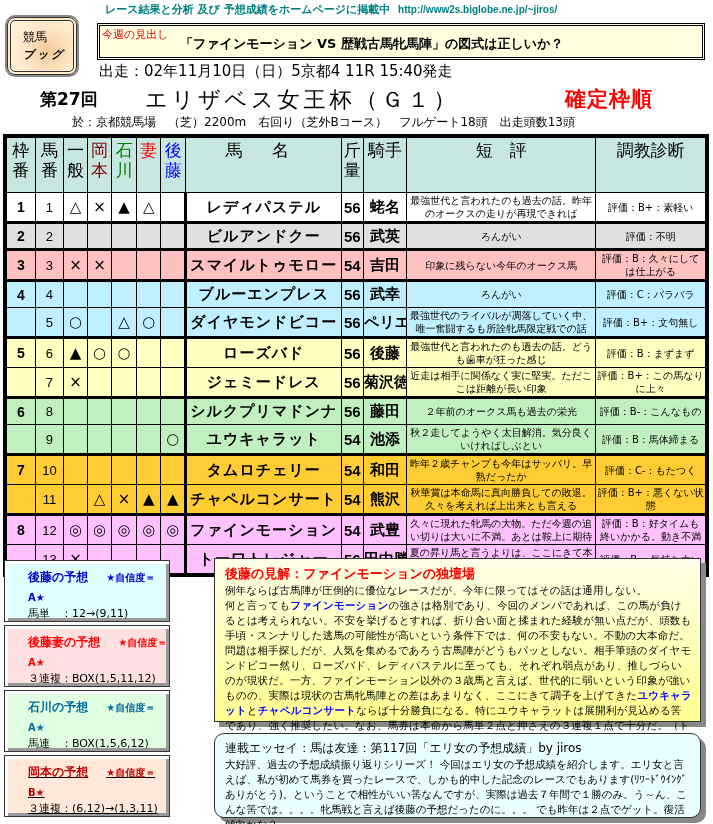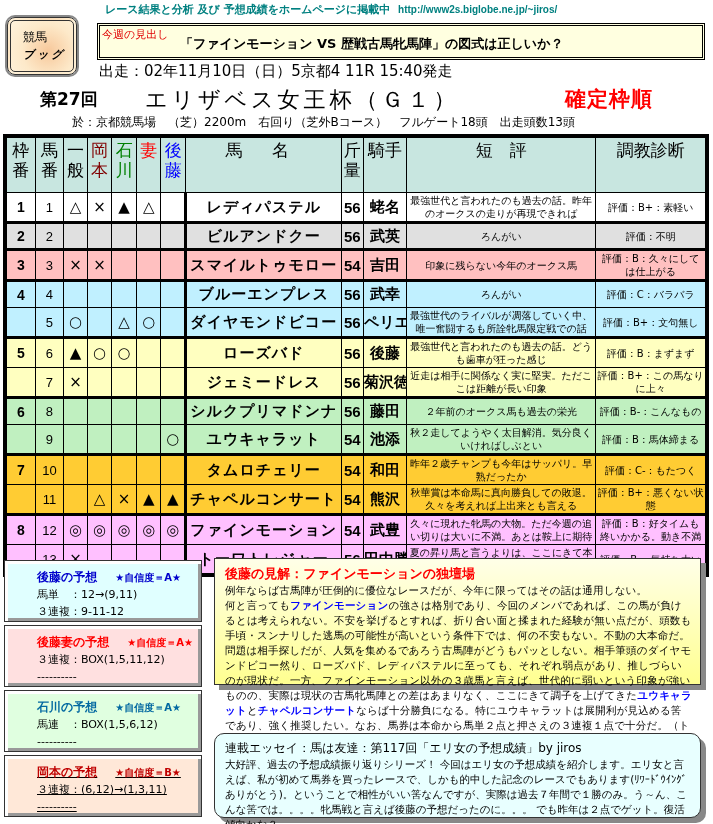--- a/index.html
+++ b/index.html
@@ -35,30 +35,30 @@
   tr.g1 td { background: #ffffff; }
   tr.g2 td { background: #e0e0e0; }
   tr.g3 td { background: #ffc0c0; }
   tr.g4 td { background: #c0f0ff; }
   tr.g5 td { background: #ffffc0; }
   tr.g6 td { background: #c0f0c0; }
   tr.g7 td { background: #ffcc33; }
   tr.g8 td { background: #ffc0ff; }
   tr.sep td { border-top: 3px solid #000; }
 
-  .pred { position: absolute; left: 4px; width: 198px; height: 62px; border: 1px solid #333; box-shadow: inset 3px 3px 0 #fff, inset -3px -3px 0 #999; padding: 5px 0 0 32px; }
+  .pred { position: absolute; left: 4px; width: 166px; height: 62px; border: 1px solid #333; box-shadow: inset 3px 3px 0 #fff, inset -3px -3px 0 #999; padding: 5px 0 0 23px; }
   .pred .title { font-size: 12px; font-weight: bold; white-space: nowrap; }
   .pred .conf { font-size: 10px; font-weight: bold; margin-left: 18px; }
   .pred .line { font-size: 11px; line-height: 17px; white-space: nowrap; }
   .p1 { top: 560px; background: #e0ffff; } .p1 .title, .p1 .conf { color: #0000cc; }
   .p2 { top: 625px; background: #ffe0e0; } .p2 .title, .p2 .conf { color: #ff0000; }
   .p3 { top: 690px; background: #e0ffe0; } .p3 .title, .p3 .conf { color: #0369a1; }
   .p4 { top: 755px; background: #ffe8d8; text-decoration: underline; } .p4 .title, .p4 .conf { color: #c00000; }
 
-  .opinion { position: absolute; left: 214px; top: 558px; width: 487px; height: 127px; border: 1px solid #333; background: linear-gradient(#ffffe8, #ffff90); box-shadow: 5px 5px 0 #888; padding: 6px 8px 0 10px; }
+  .opinion { position: absolute; left: 214px; top: 558px; width: 487px; height: 164px; border: 1px solid #333; background: linear-gradient(#ffffe8, #ffff90); box-shadow: 5px 5px 0 #888; padding: 6px 8px 0 10px; }
   .opinion .title { font-size: 13px; font-weight: bold; color: #ff0000; }
   .opinion p { font-size: 10.5px; line-height: 15px; letter-spacing: 0.2px; }
   .opinion .hl { color: #0000ff; font-weight: bold; }
   .essay { position: absolute; left: 214px; top: 733px; width: 487px; height: 85px; border: 1px solid #333; border-radius: 10px; background: #e8ffff; box-shadow: 5px 5px 0 #888; padding: 6px 8px 0 10px; }
   .essay .title { font-size: 12px; font-weight: normal; color: #000000; white-space: nowrap; }
   .essay p { font-size: 10.5px; line-height: 15px; }
 </style>
 </head>
 <body>
 

